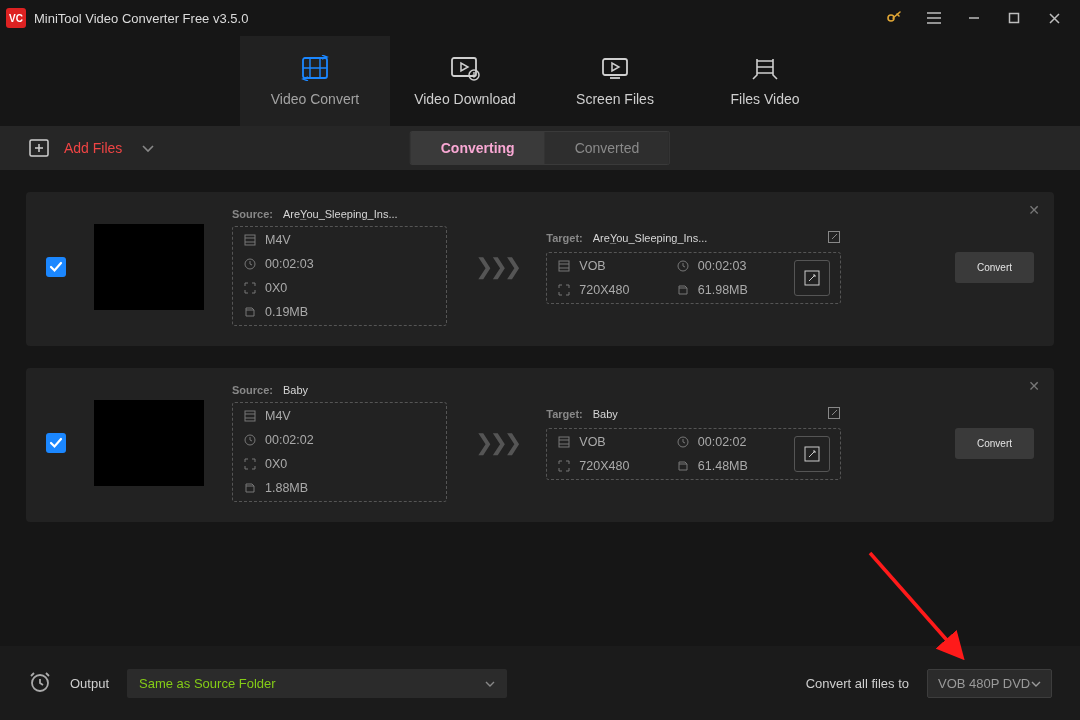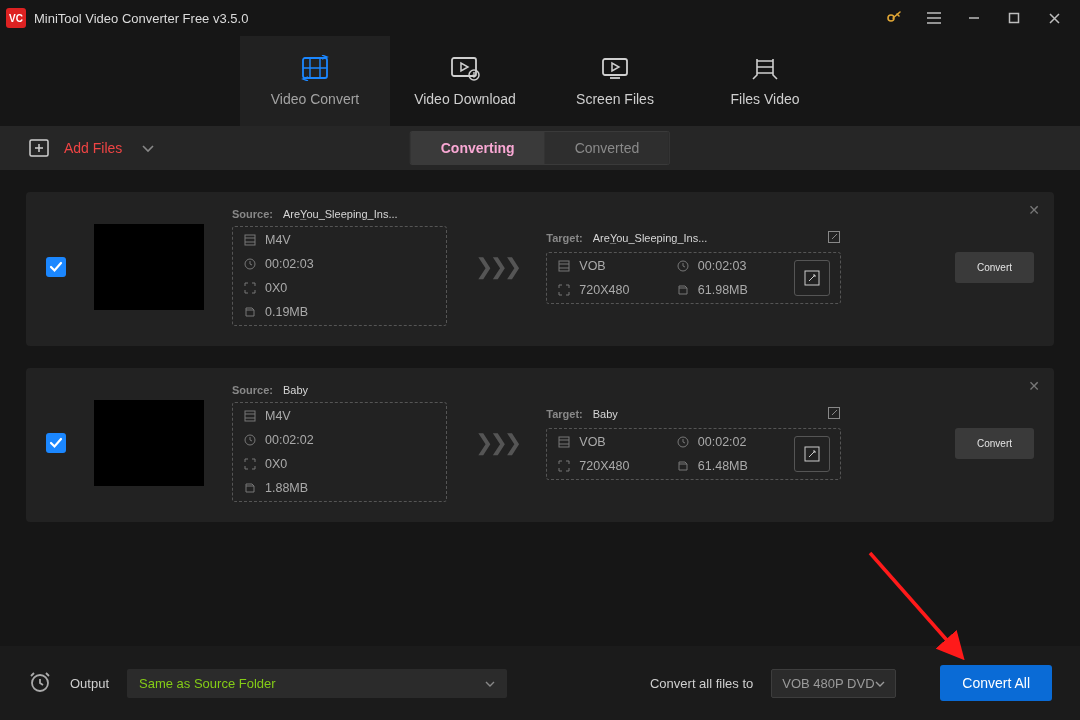--- a/index.html
+++ b/index.html
@@ -412,21 +412,20 @@
           </svg></span>
     </div>
     <div class="gap"></div>
     <span>Convert all files to</span>
     <div class="preset-sel">
       <span style="overflow:hidden;text-overflow:clip;">VOB 480P DVD-V</span>
       <span><svg width="10" height="7" viewBox="0 0 10 7">
             <path d="M1 1 L5 5 L9 1" stroke="#9a9a9a" stroke-width="1.4" fill="none"></path>
           </svg></span>
     </div>
-    <button class="convert-all">Convert All</button>
   </div>
 
   <svg class="overlay-arrow" style="left:860px; top:545px;" width="120" height="130" viewBox="0 0 120 130">
     <defs>
         <marker id="ah" markerWidth="8" markerHeight="8" refX="6" refY="4" orient="auto">
           <polygon points="0 0, 8 4, 0 8" fill="#ff1a1a"></polygon>
         </marker>
       </defs>
     <path d="M10 8 L100 110" stroke="#ff1a1a" stroke-width="3.5" fill="none" marker-end="url(#ah)"></path>
   </svg>

